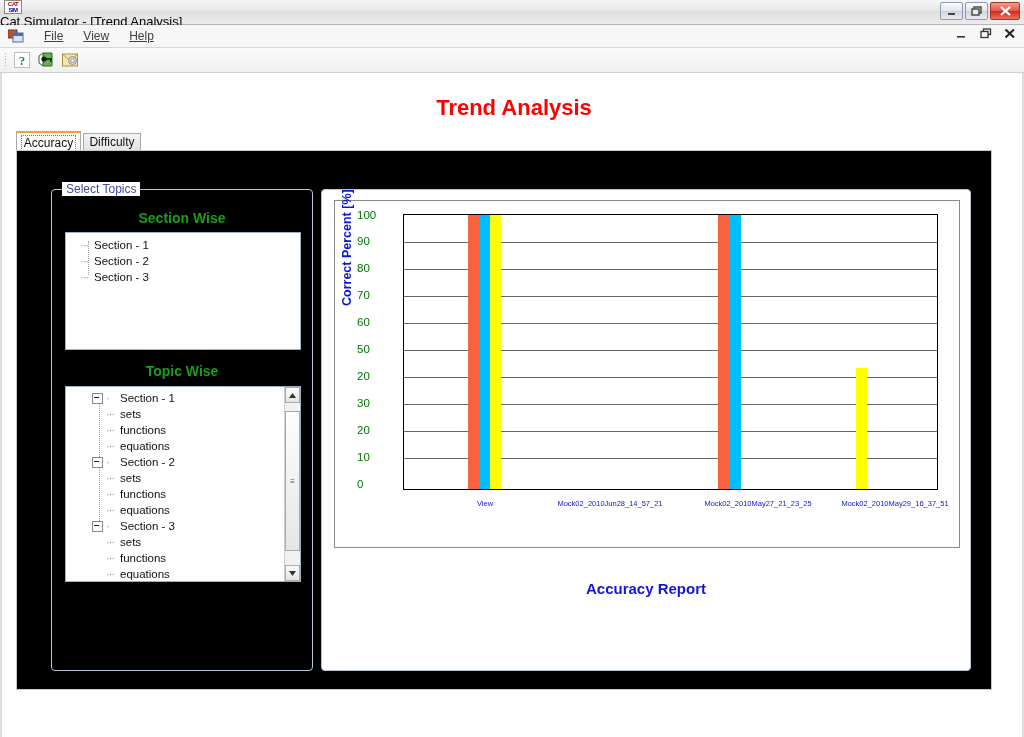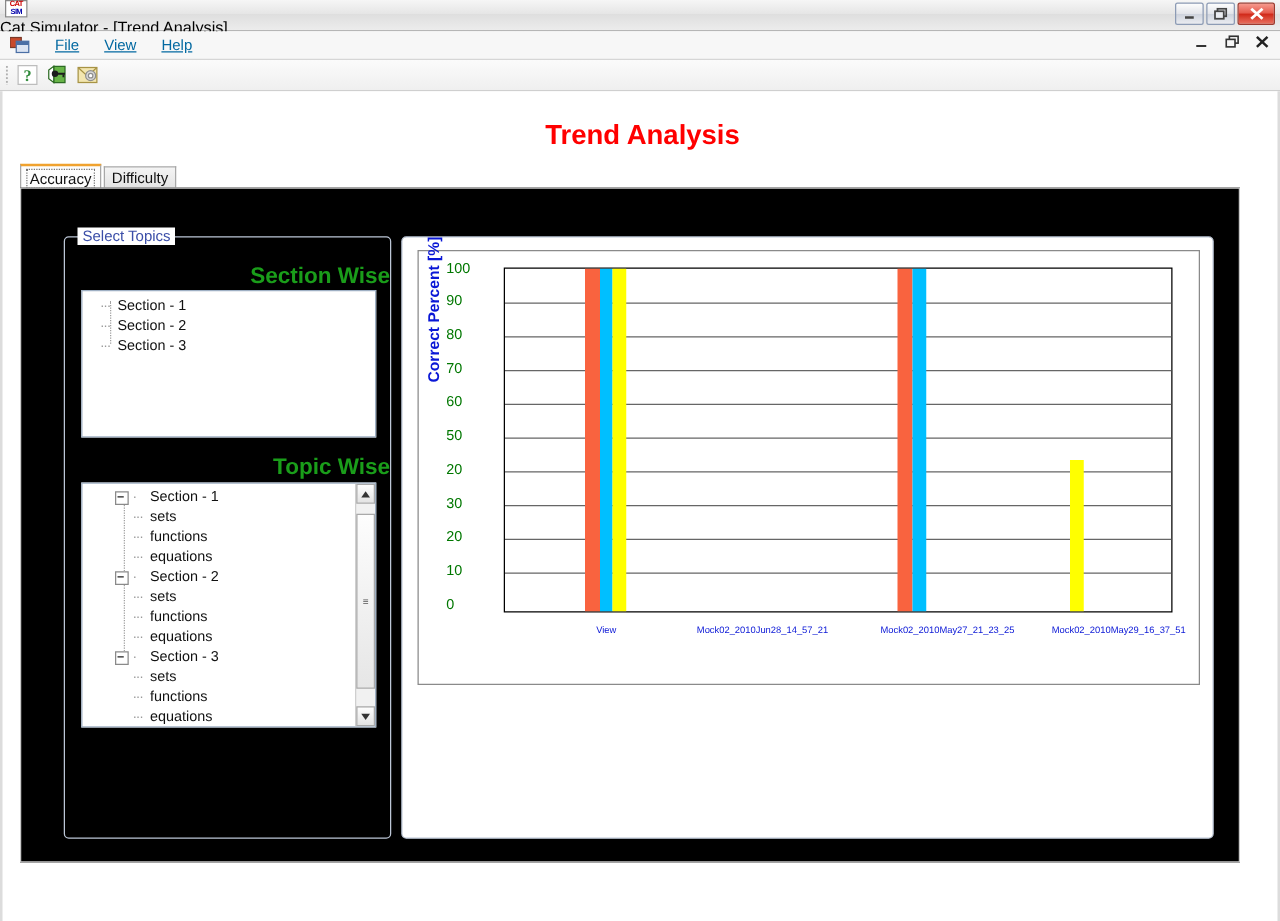--- a/index.html
+++ b/index.html
@@ -52,21 +52,21 @@
   .wbtn svg { display:block; }
 
   
   .menubar {
     position:absolute; left:0; top:25px; width:1024px; height:22px;
     background:#f7f7f7; border-bottom:1px solid #d6d6d6;
     display:flex; align-items:center;
   }
   .mdi-icon { width:16px; height:14px; margin-left:8px; margin-right:10px; position:relative; }
   .menuitem {
-    font-size:12px; color:#0369a1; padding:2px 10px;
+    font-size:12px; color:#404040; padding:2px 10px;
     font-family:"Liberation Sans", sans-serif;
   }
   .menuitem u { text-decoration:underline; }
   .mdi-ctrls { position:absolute; right:8px; top:3px; display:flex; gap:12px; align-items:center; }
   .mdi-ctrls span { font-size:12px; color:#333; line-height:12px; }
 
   
   .toolbar {
     position:absolute; left:0; top:48px; width:1024px; height:24px;
     background: linear-gradient(to bottom,#fbfbfb 0%,#efefef 100%);
@@ -120,22 +120,22 @@
   
   .groupbox {
     position:absolute; left:34px; top:38px; width:262px; height:482px;
     border:1px solid #bcc6d6; border-radius:4px; box-sizing:border-box;
   }
   .groupbox .gtitle {
     position:absolute; left:10px; top:-8px; background:#ffffff; padding:0 4px;
     font-size:12px; color:#3b4ea8; font-family:"Liberation Sans", sans-serif;
   }
   .sec-head {
-    position:absolute; width:100%; text-align:right;
-    font-size:18px; font-weight:bold; color:#1a9d1a;
+    position:absolute; width:100%; text-align:center;
+    font-size:14px; font-weight:bold; color:#1a9d1a;
     font-family:"Liberation Sans", sans-serif;
   }
   .treebox {
     position:absolute; border:1px solid #9fb0c4; background:#ffffff;
     box-sizing:border-box; overflow:hidden;
   }
   .tree { position:relative; padding:4px 0 0 0; font-size:11.5px; color:#111;
           font-family:"Liberation Sans", sans-serif; }
   .node { display:flex; align-items:center; height:16px; padding-left:14px; white-space:nowrap; }
   .node.child { padding-left:40px; }
@@ -447,17 +447,18 @@
 
             <div class="bar" style="left:452px; width:11px; height:44%; background:#ffff00;"></div>
           </div>
 
           <div class="xtick" style="left:110px; top:298px; width:80px;">View</div>
           <div class="xtick" style="left:185px; top:298px; width:180px;">Mock02_2010Jun28_14_57_21</div>
           <div class="xtick" style="left:333px; top:298px; width:180px;">Mock02_2010May27_21_23_25</div>
           <div class="xtick" style="left:470px; top:298px; width:180px;">Mock02_2010May29_16_37_51</div>
         </div>
 
+        <div class="report-label">Accuracy Report</div>
       </div>
 
     </div>
   </div>
 </div>
 
 </body></html>

